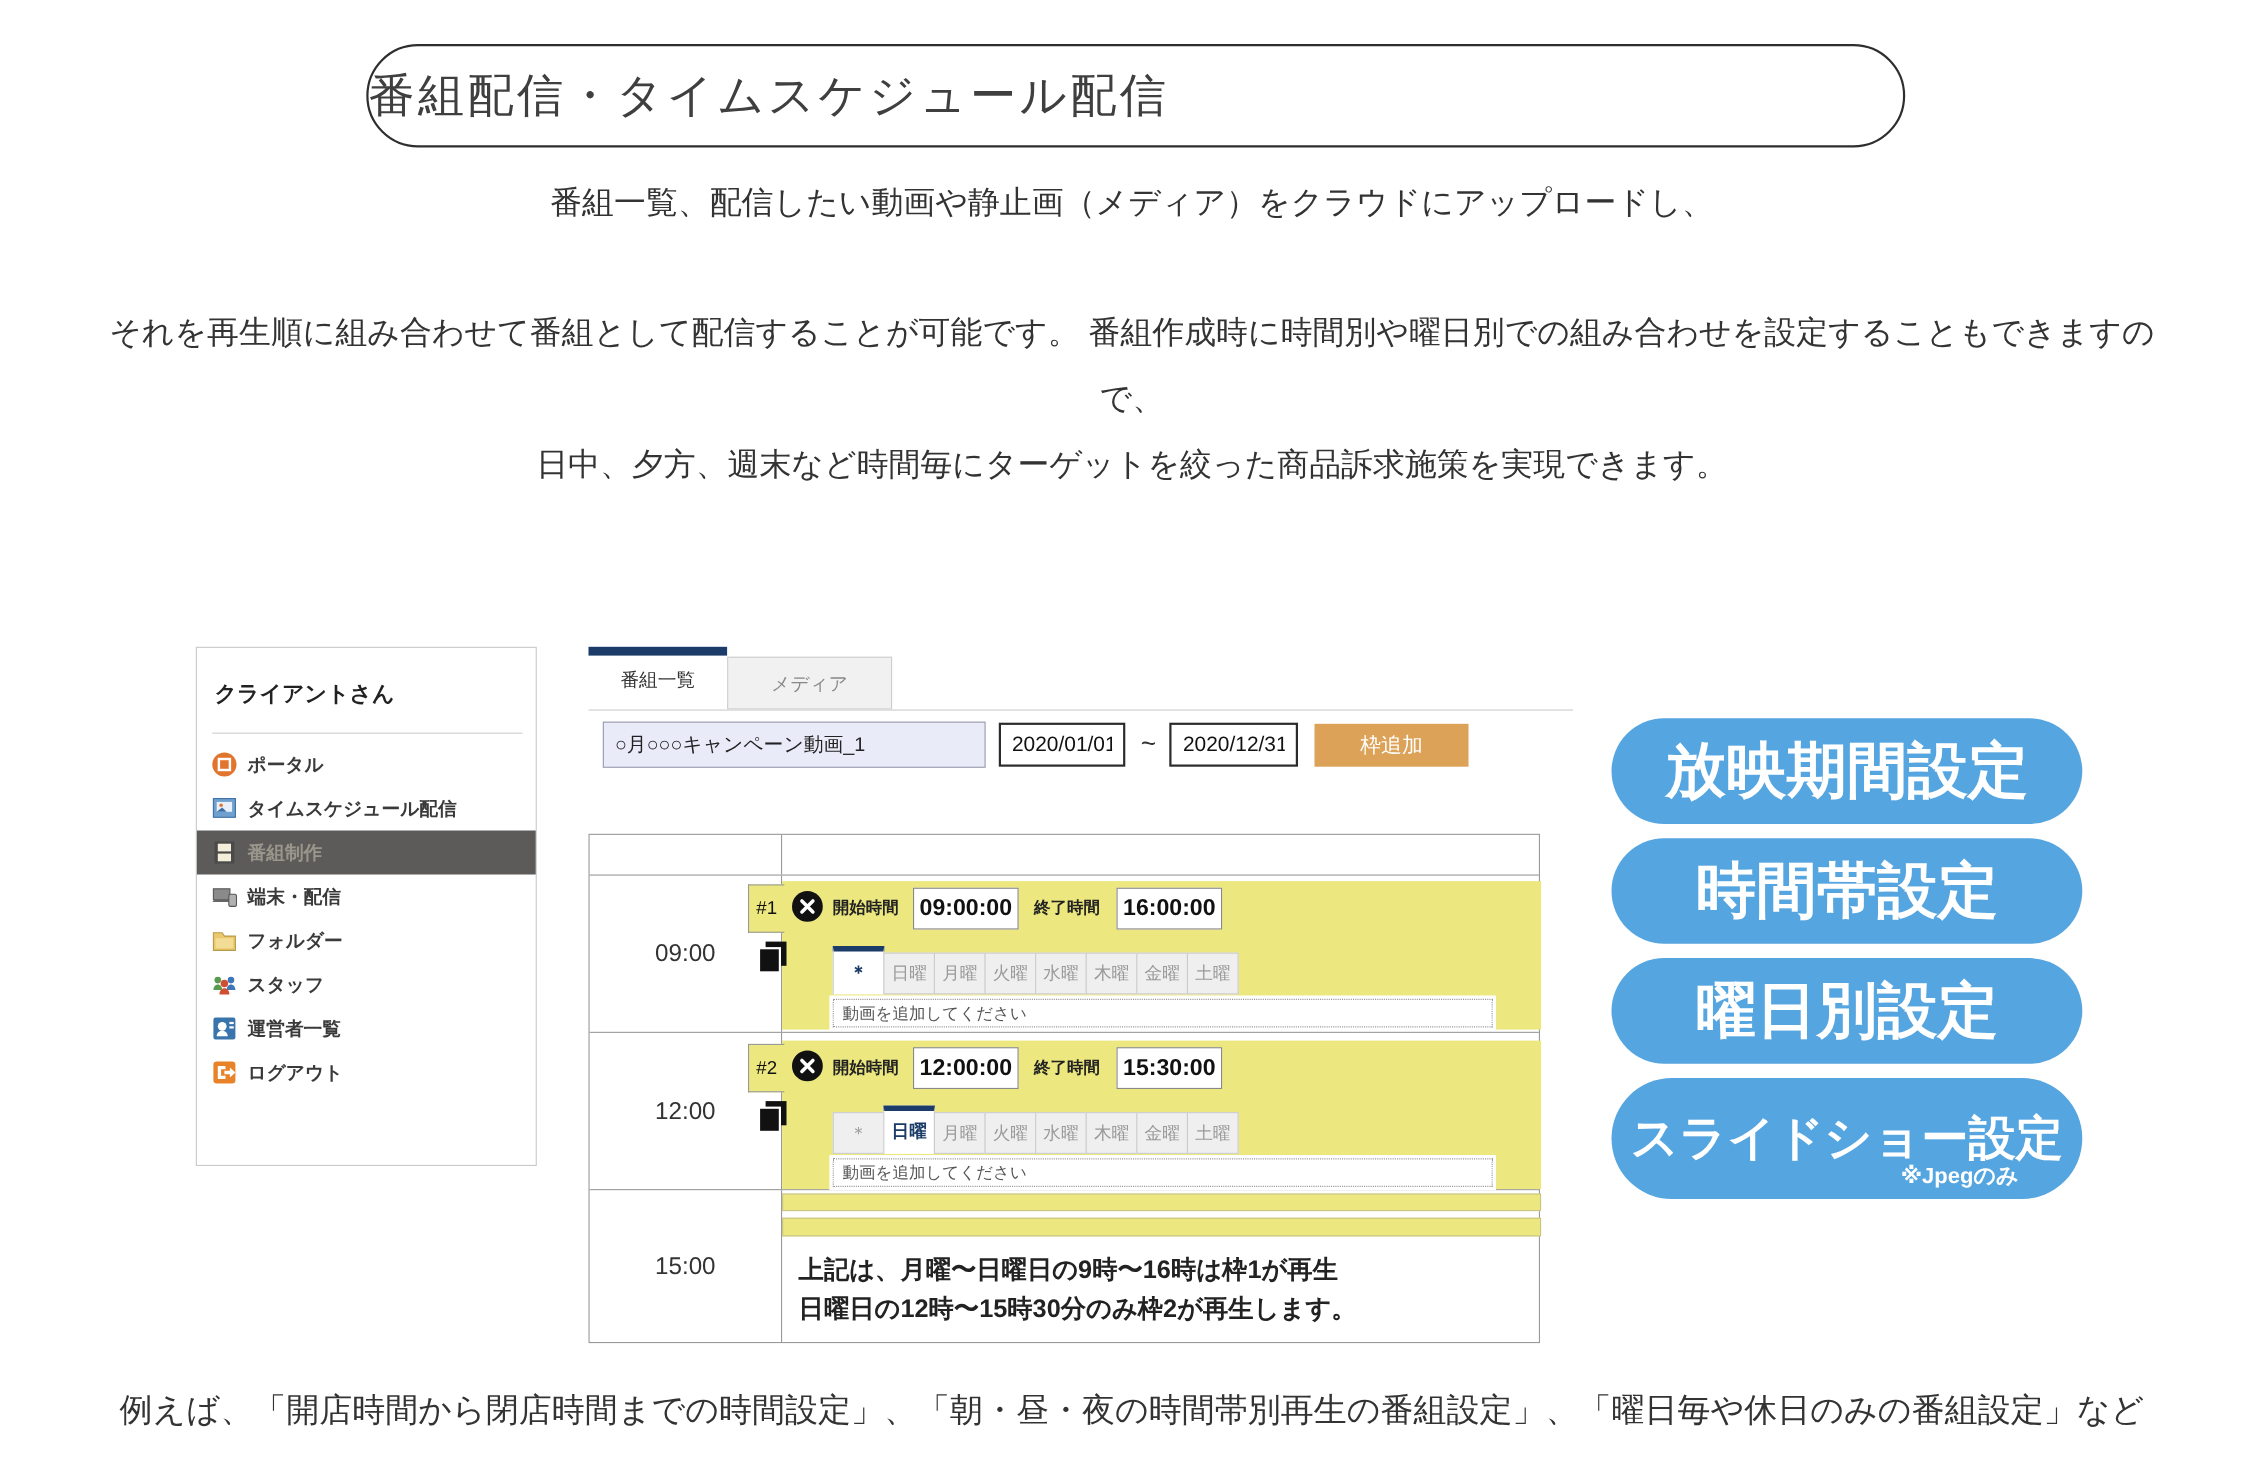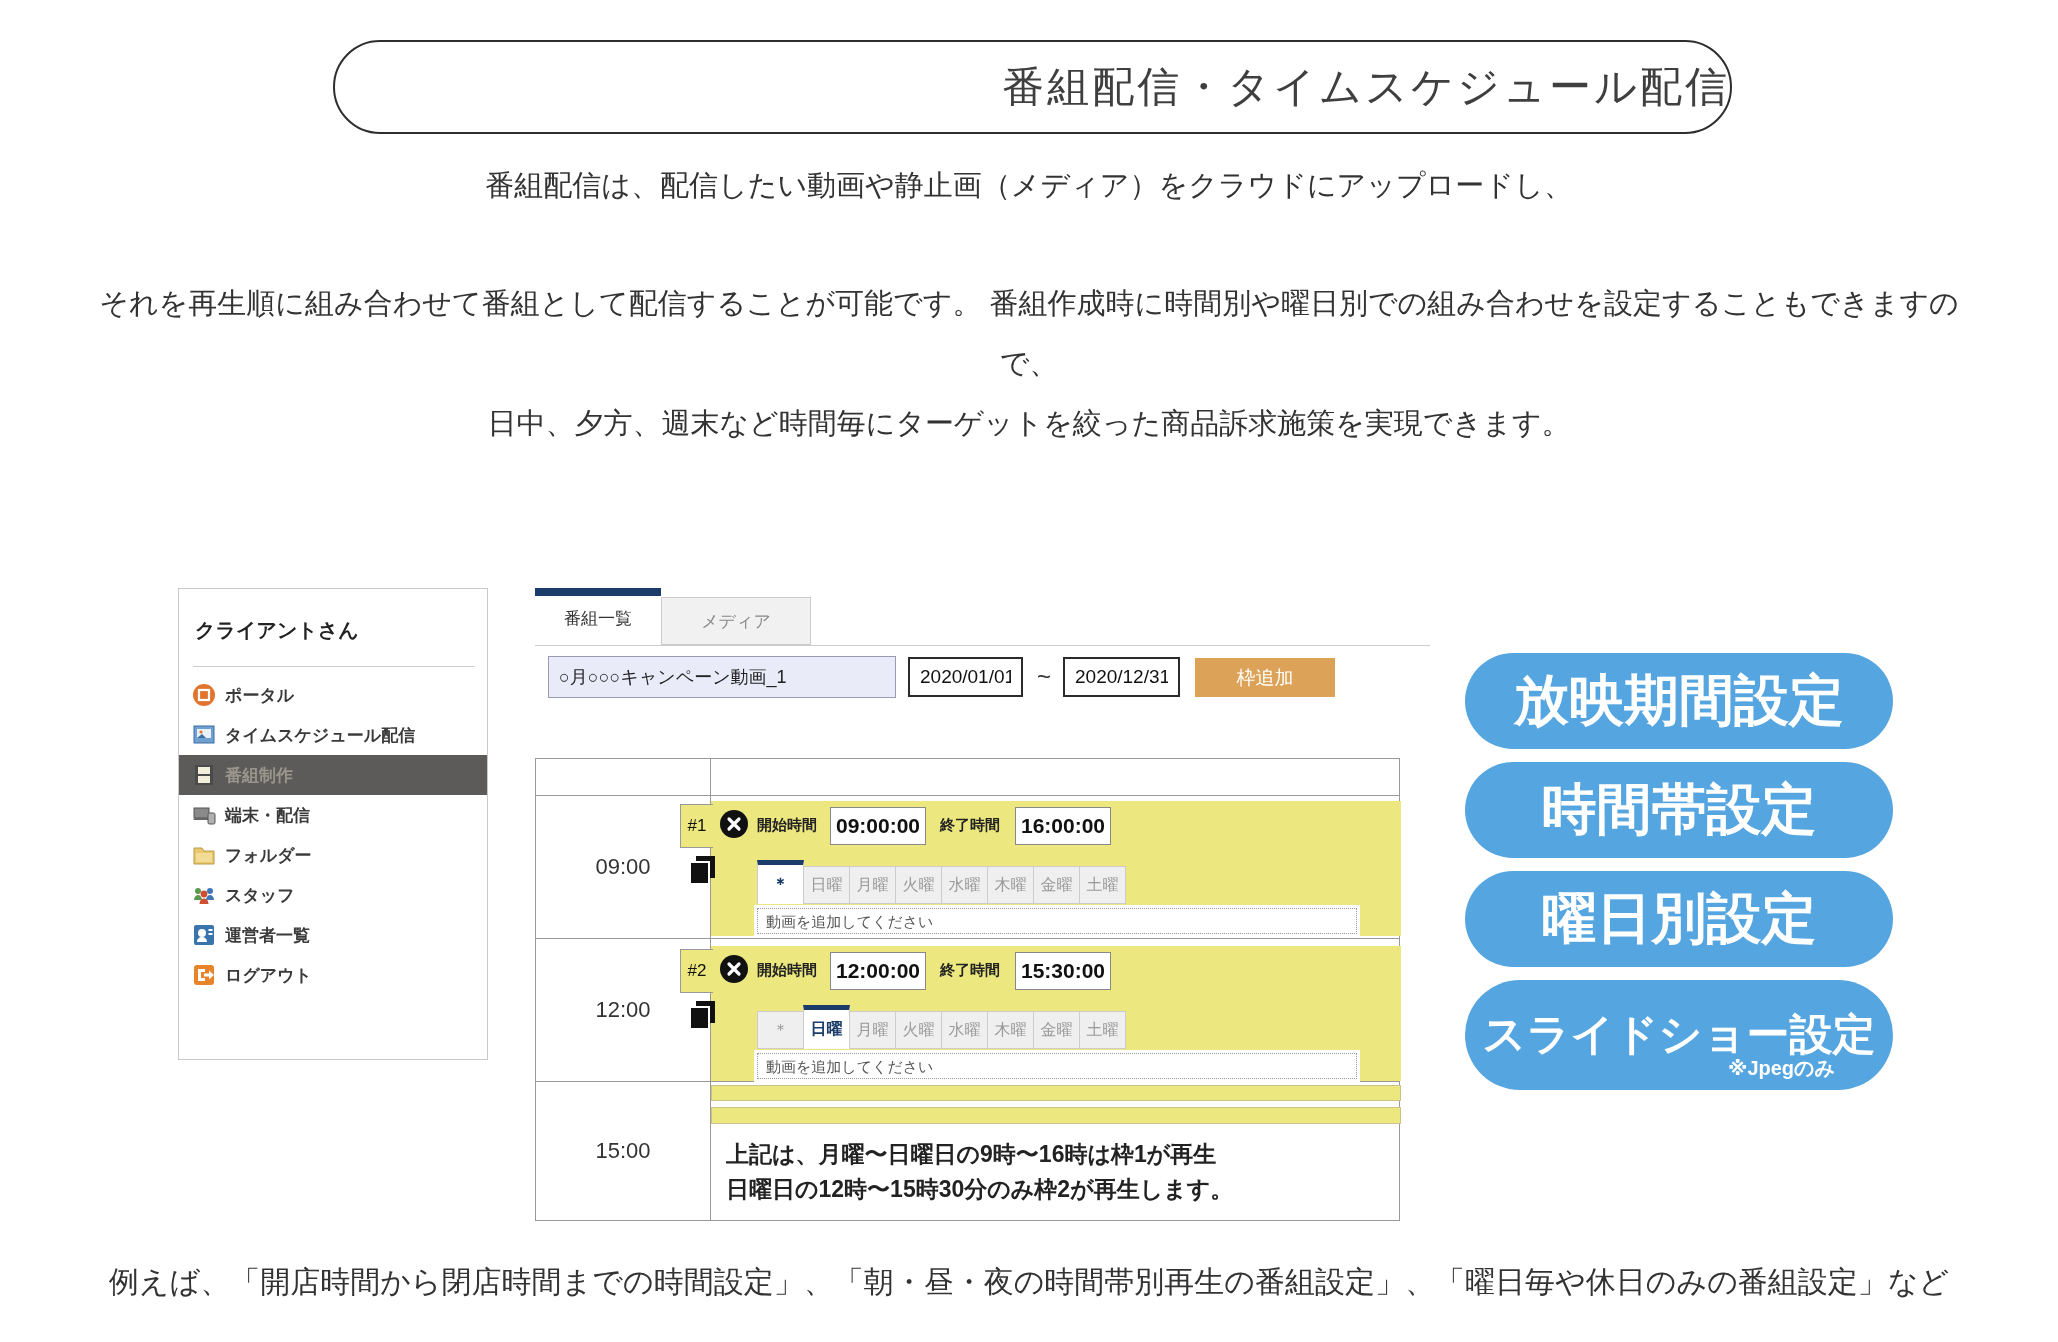--- a/index.html
+++ b/index.html
@@ -1,21 +1,21 @@
 <!DOCTYPE html>
 <html lang="ja"><head>
 <meta charset="utf-8">
 <style>
   html,body{margin:0;padding:0;background:#fff;}
   .page{position:relative;width:2058px;height:1342px;background:#fff;overflow:hidden;
         font-family:"Liberation Sans","DejaVu Sans",sans-serif;color:#333;}
 
   
   .title-pill{position:absolute;left:333px;top:40px;width:1395px;height:90px;
-    border:2px solid #2e2e2e;border-radius:60px;display:flex;align-items:center;justify-content:flex-end;}
+    border:2px solid #2e2e2e;border-radius:60px;display:flex;align-items:center;justify-content:flex-start;}
   .title-pill span{font-size:42px;color:#3f3f3f;letter-spacing:3px;font-weight:500;}
 
   
   .intro{position:absolute;left:0;top:155px;width:2058px;text-align:center;}
   .intro-line{font-size:29px;line-height:60px;color:#333;white-space:nowrap;}
   .intro-line:nth-child(2){margin-top:58px;}
 
   
   .sidebar{position:absolute;left:178px;top:588px;width:310px;height:472px;
     border:1px solid #c9c9c9;background:#fff;box-sizing:border-box;}
@@ -104,21 +104,21 @@
 </head>
 <body>
 
 <div class="page">
 
   <div class="title-pill">
     <span>番組配信・タイムスケジュール配信</span>
   </div>
 
   <div class="intro">
-    <div class="intro-line">番組配信は、配信したい動画や静止画（メディア）をクラウドにアップロードし、</div>
+    <div class="intro-line">番組一覧、配信したい動画や静止画（メディア）をクラウドにアップロードし、</div>
     <div class="intro-line">それを再生順に組み合わせて番組として配信することが可能です。 番組作成時に時間別や曜日別での組み合わせを設定することもできますの</div>
     <div class="intro-line">で、</div>
     <div class="intro-line">日中、夕方、週末など時間毎にターゲットを絞った商品訴求施策を実現できます。</div>
   </div>
 
   <div class="sidebar">
     <div class="client">クライアントさん</div>
     <div class="side-divider"></div>
     <div class="menu">
       <div class="menu-item">

